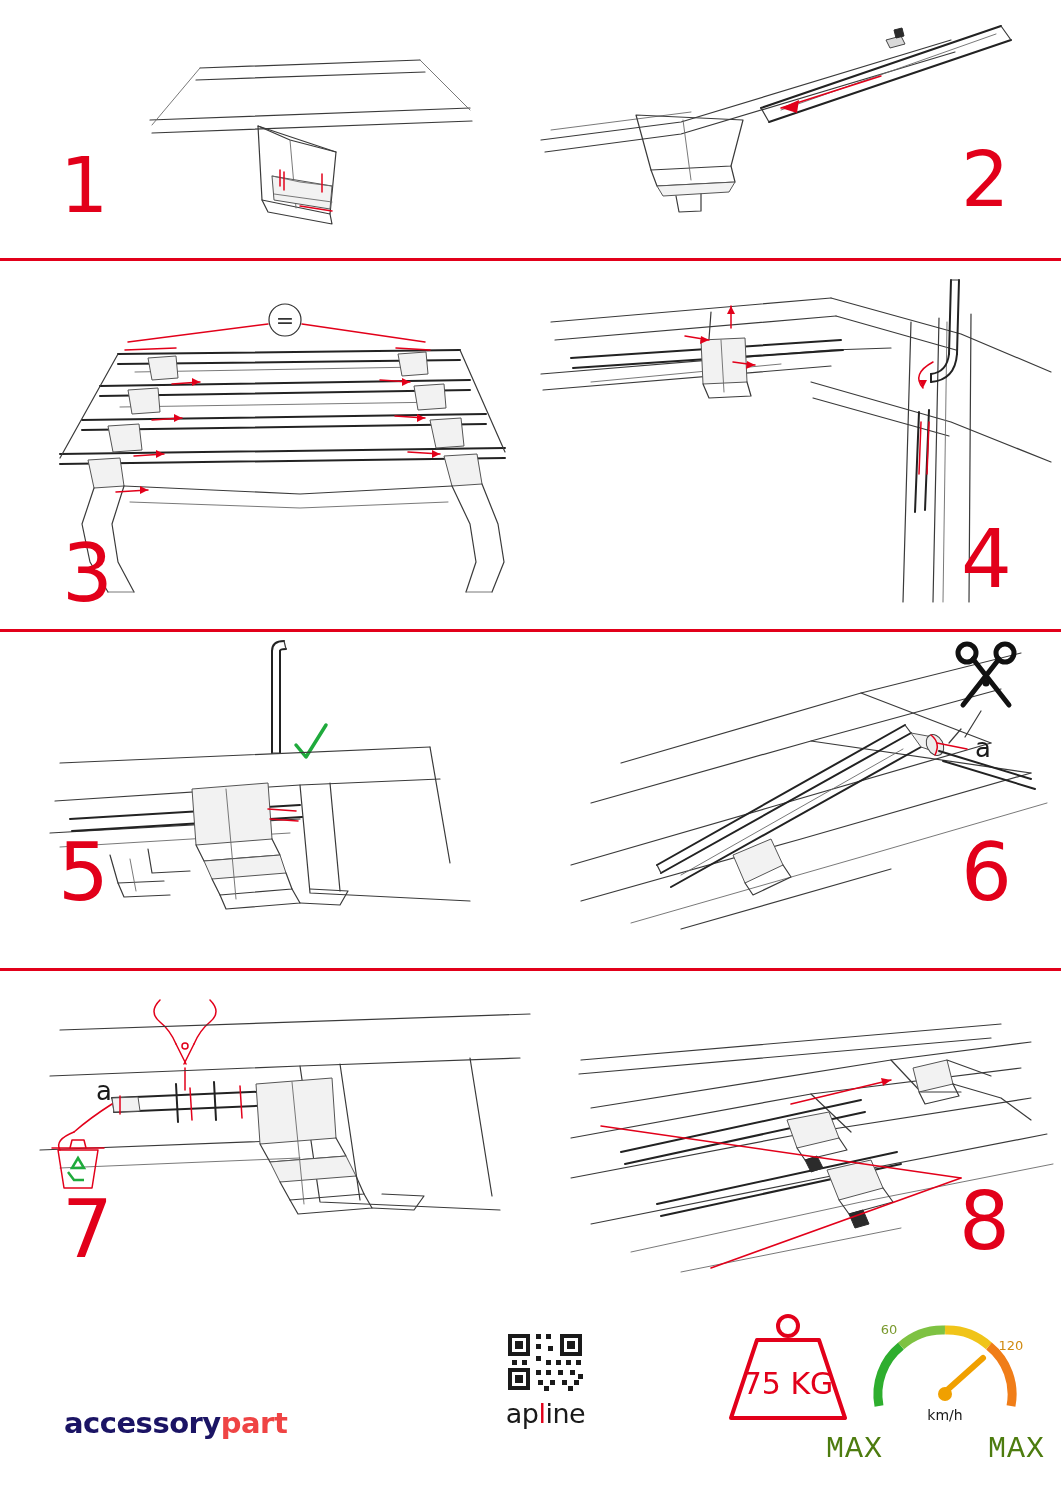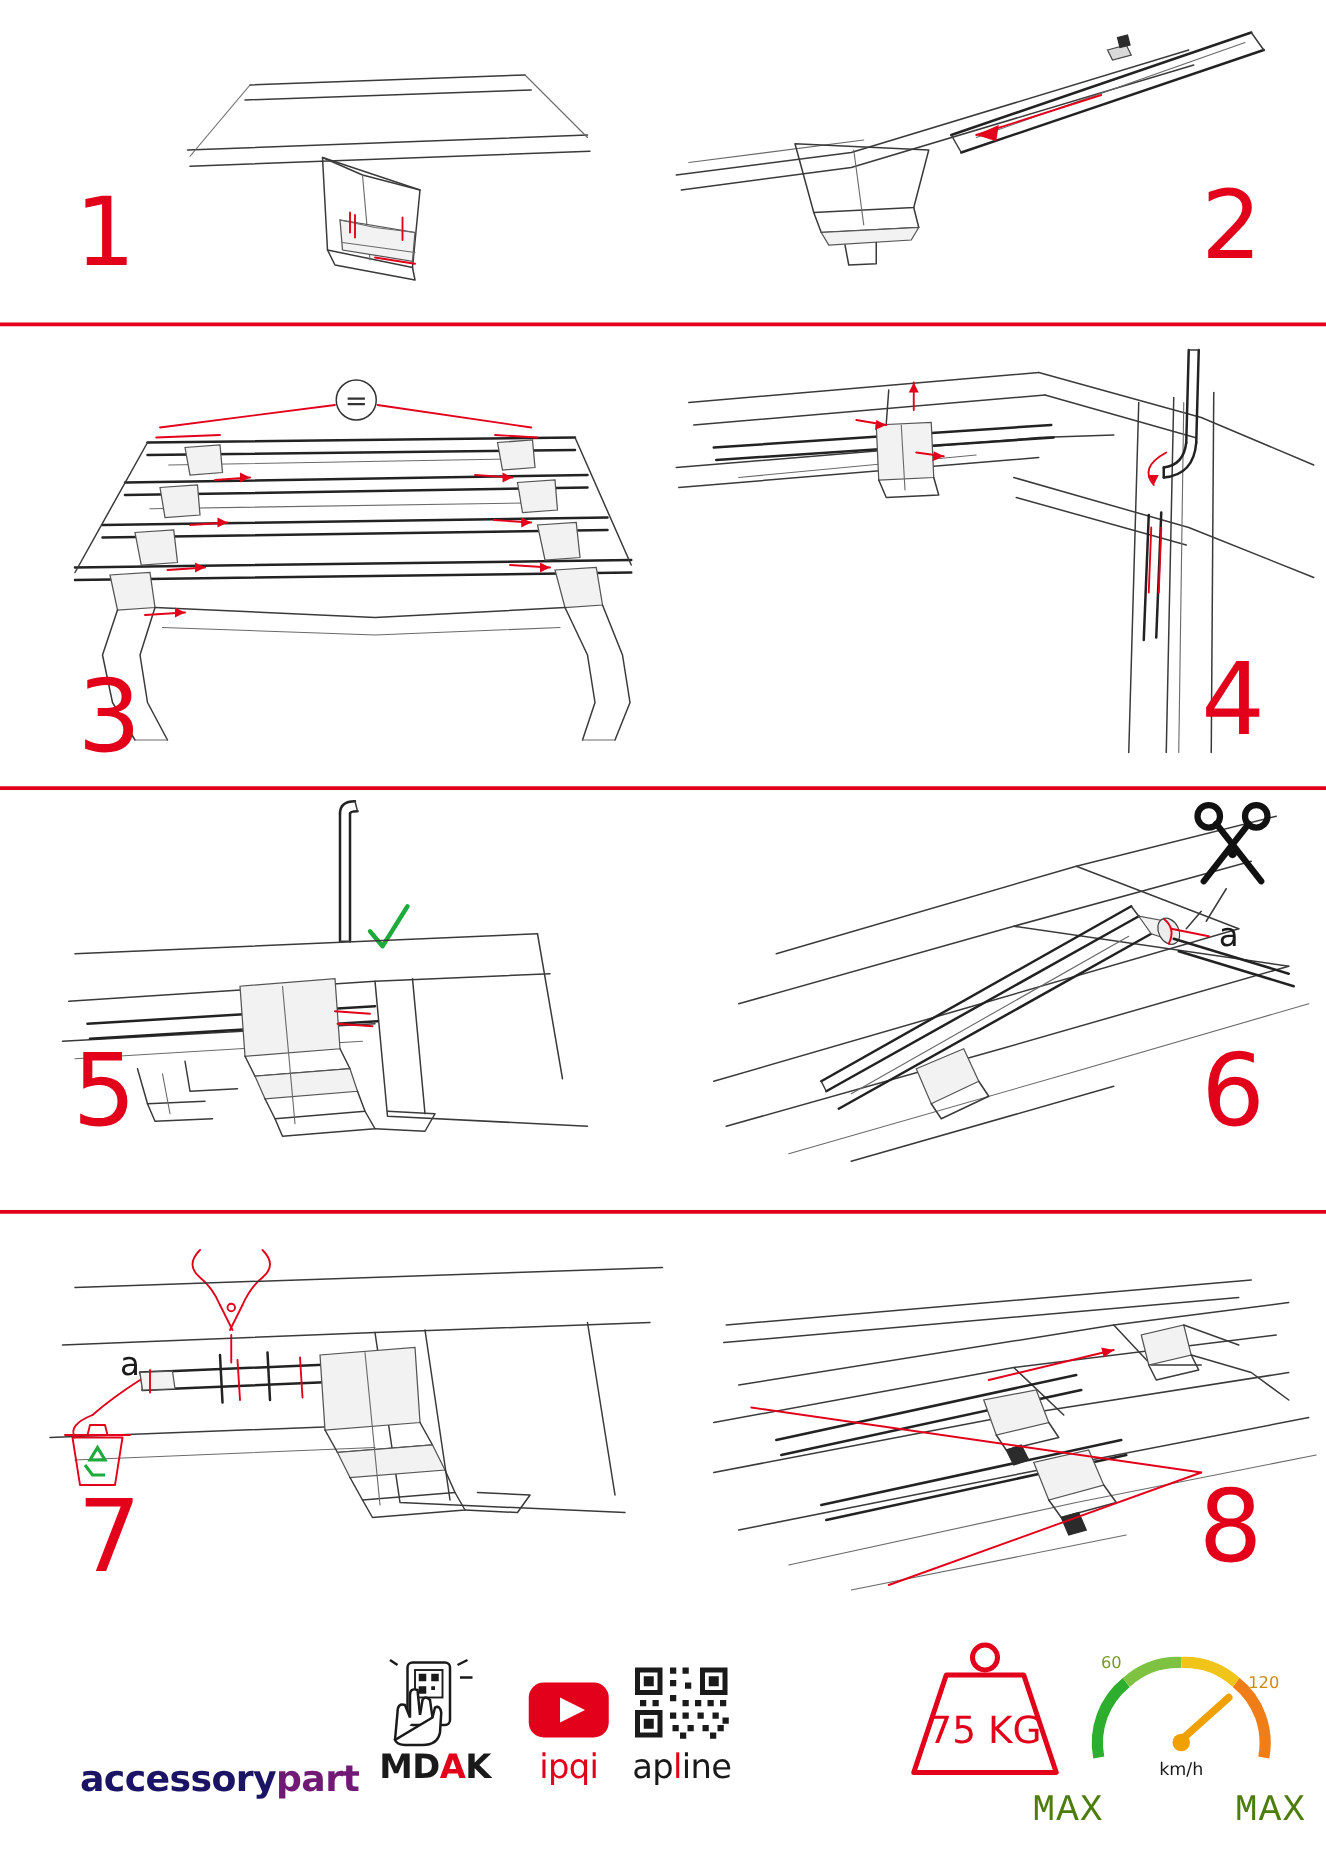--- a/index.html
+++ b/index.html
@@ -91,21 +91,21 @@
   .brand-accessory {
     position: absolute;
     left: 64px;
     top: 110px;
     font-family: "DejaVu Sans", sans-serif;
     font-weight: 700;
     font-size: 29px;
     color: #1b1464;
     letter-spacing: -0.5px;
   }
-  .brand-accessory .part { color: #701a75; }
+  .brand-accessory .part { color: #ef4444; }
 
   .logo-block {
     position: absolute;
     text-align: center;
   }
   .logo-label {
     font-family: "DejaVu Sans", sans-serif;
     font-size: 27px;
     letter-spacing: -0.5px;
   }
@@ -487,45 +487,21 @@
       <path class="red" d="M230 132 L330 108"></path>
       <path class="red-fill" d="M330 108 L320 106 L322 114 Z"></path>
     </svg>
     <div class="step-num big" style="left:398px; top:210px;">8</div>
   </div>
 
   <div class="footer">
 
     <div class="brand-accessory"><span>accessory</span><span class="part">part</span></div>
 
-    <div class="logo-block" id="mdak-block">
-      <svg width="120" height="72" viewBox="0 0 120 72">
-        <rect x="38" y="4" width="34" height="50" rx="4" fill="#fff" stroke="#1a1a1a" stroke-width="2"></rect>
-        <rect x="44" y="10" width="22" height="22" fill="none" stroke="#1a1a1a" stroke-width="1.5"></rect>
-        <rect x="47" y="13" width="6" height="6" fill="#1a1a1a"></rect>
-        <rect x="57" y="13" width="6" height="6" fill="#1a1a1a"></rect>
-        <rect x="47" y="23" width="6" height="6" fill="#1a1a1a"></rect>
-        <rect x="57" y="23" width="3" height="3" fill="#1a1a1a"></rect>
-        <path d="M28 66 L30 44 Q30 36 36 38 L40 48 L40 30 Q40 24 46 26 L48 46" fill="#fff" stroke="#1a1a1a" stroke-width="2"></path>
-        <path d="M48 46 L50 34 Q52 30 56 34 L58 48" fill="#fff" stroke="#1a1a1a" stroke-width="2"></path>
-        <path d="M58 48 L60 40 Q64 38 65 44 L64 60 Q62 70 50 70 L36 70 Q30 70 28 66 Z" fill="#fff" stroke="#1a1a1a" stroke-width="2"></path>
-        <path d="M78 6 L86 2" stroke="#1a1a1a" stroke-width="2"></path>
-        <path d="M80 16 L90 16" stroke="#1a1a1a" stroke-width="2"></path>
-        <path d="M30 6 L24 2" stroke="#1a1a1a" stroke-width="2"></path>
-      </svg>
-      <div class="logo-label"><span>MD</span><span class="accent">A</span><span>K</span></div>
-    </div>
-
-    <div class="logo-block" id="ipqi-block">
-      <svg width="110" height="72" viewBox="0 0 110 72">
-        <rect x="23" y="20" width="64" height="44" rx="12" fill="#e2001a"></rect>
-        <path d="M48 32 L68 42 L48 52 Z" fill="#ffffff"></path>
-      </svg>
-      <div class="logo-label">ipqi</div>
-    </div>
+
 
     <div class="logo-block" id="apline-block">
       <svg width="135" height="72" viewBox="0 0 135 72">
         <g fill="#1a1a1a">
           <rect x="30" y="8" width="22" height="22"></rect>
           <rect x="34" y="12" width="14" height="14" fill="#fff"></rect>
           <rect x="37" y="15" width="8" height="8"></rect>
           <rect x="82" y="8" width="22" height="22"></rect>
           <rect x="86" y="12" width="14" height="14" fill="#fff"></rect>
           <rect x="89" y="15" width="8" height="8"></rect>

